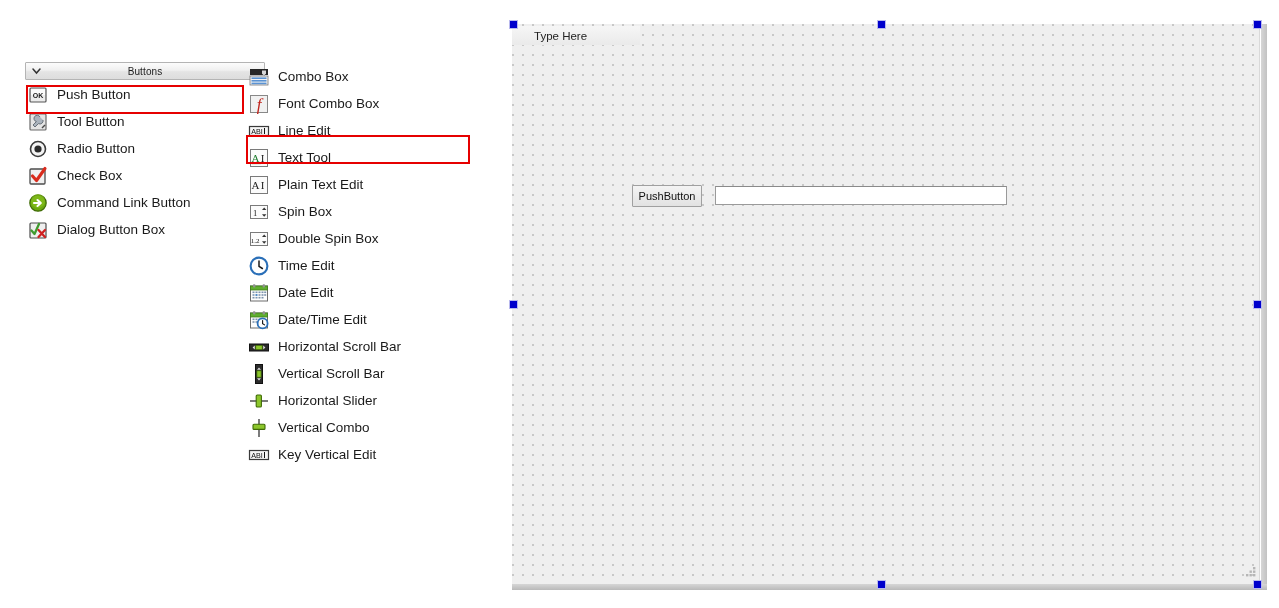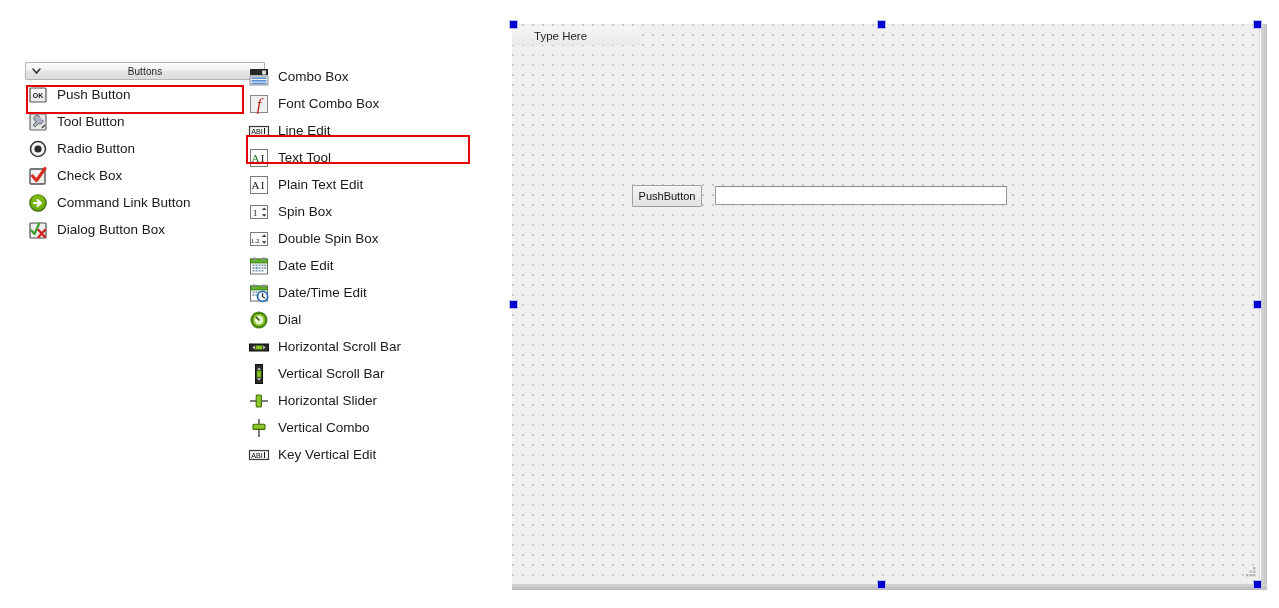--- a/index.html
+++ b/index.html
@@ -290,20 +290,29 @@
           <svg width="22" height="22" viewBox="0 0 22 22">
             <rect x="2.5" y="4.5" width="17" height="13" fill="#fbfbfb" stroke="#7a7a7a" stroke-width="1"></rect>
             <text x="7" y="14.5" font-size="7" font-family="Liberation Serif" text-anchor="middle" fill="#111">1.2</text>
             <path d="M14 9 l2.2 -2.6 L18.4 9 z" fill="#333"></path>
             <path d="M14 13.2 l2.2 2.6 L18.4 13.2 z" fill="#333"></path>
           </svg>
         </span>
         <span class="lbl">Double Spin Box</span>
       </div>
 
+      <div class="item">
+        <span class="ico">
+          <svg width="22" height="22" viewBox="0 0 22 22">
+            <circle cx="11" cy="11" r="8.4" fill="#ffffff" stroke="#2a6fb8" stroke-width="2.1"></circle>
+            <path d="M11 6 v5.3 l3.4 2.2" stroke="#1a1a1a" stroke-width="1.5" fill="none" stroke-linecap="round"></path>
+          </svg>
+        </span>
+        <span class="lbl">Time Edit</span>
+      </div>
 
       <div class="item">
         <span class="ico">
           <svg width="22" height="22" viewBox="0 0 22 22">
             <rect x="2.5" y="4" width="17" height="15" fill="#fdfdfd" stroke="#6c6c6c" stroke-width="1"></rect>
             <rect x="2.5" y="4" width="17" height="4" fill="#5fae2e" stroke="#3f7d19" stroke-width="0.8"></rect>
             <rect x="5" y="2.2" width="2.4" height="3.4" rx="0.8" fill="#909090"></rect>
             <rect x="14.6" y="2.2" width="2.4" height="3.4" rx="0.8" fill="#909090"></rect>
             <g fill="#7d93ad">
               <rect x="4.5" y="9.5" width="2" height="1.6"></rect>
@@ -340,31 +349,20 @@
               <rect x="4.5" y="12.2" width="2" height="1.6"></rect>
                 <rect x="7.5" y="12.2" width="2" height="1.6"></rect>
             </g>
             <circle cx="14.6" cy="14.4" r="5" fill="#ffffff" stroke="#2a6fb8" stroke-width="1.8"></circle>
             <path d="M14.6 11.6 v3 l2 1.3" stroke="#111" stroke-width="1.1" fill="none" stroke-linecap="round"></path>
           </svg>
         </span>
         <span class="lbl">Date/Time Edit</span>
       </div>
 
-      <div class="item">
-        <span class="ico">
-          <svg width="22" height="22" viewBox="0 0 22 22">
-            <circle cx="11" cy="11" r="8.6" fill="#4e8f1b"></circle>
-            <circle cx="11" cy="11" r="6.6" fill="#8cc62b" stroke="#3f6b06" stroke-width="0.8"></circle>
-            <circle cx="11" cy="11" r="4.4" fill="#e9f5d2"></circle>
-            <path d="M11 11 L8.2 8.2" stroke="#2c4a09" stroke-width="1.5" stroke-linecap="round"></path>
-          </svg>
-        </span>
-        <span class="lbl">Dial</span>
-      </div>
 
       <div class="item">
         <span class="ico">
           <svg width="22" height="22" viewBox="0 0 22 22">
             <rect x="1.5" y="8" width="19" height="7" fill="#2b2b2b" stroke="#111" stroke-width="1"></rect>
             <path d="M4.6 11.5 l2.2 -2 v4z" fill="#ddd"></path>
             <path d="M17.4 11.5 l-2.2 -2 v4z" fill="#ddd"></path>
             <rect x="7.8" y="9.4" width="6.4" height="4.2" fill="#8cc62b" stroke="#3f6b06" stroke-width="0.7"></rect>
           </svg>
         </span>

